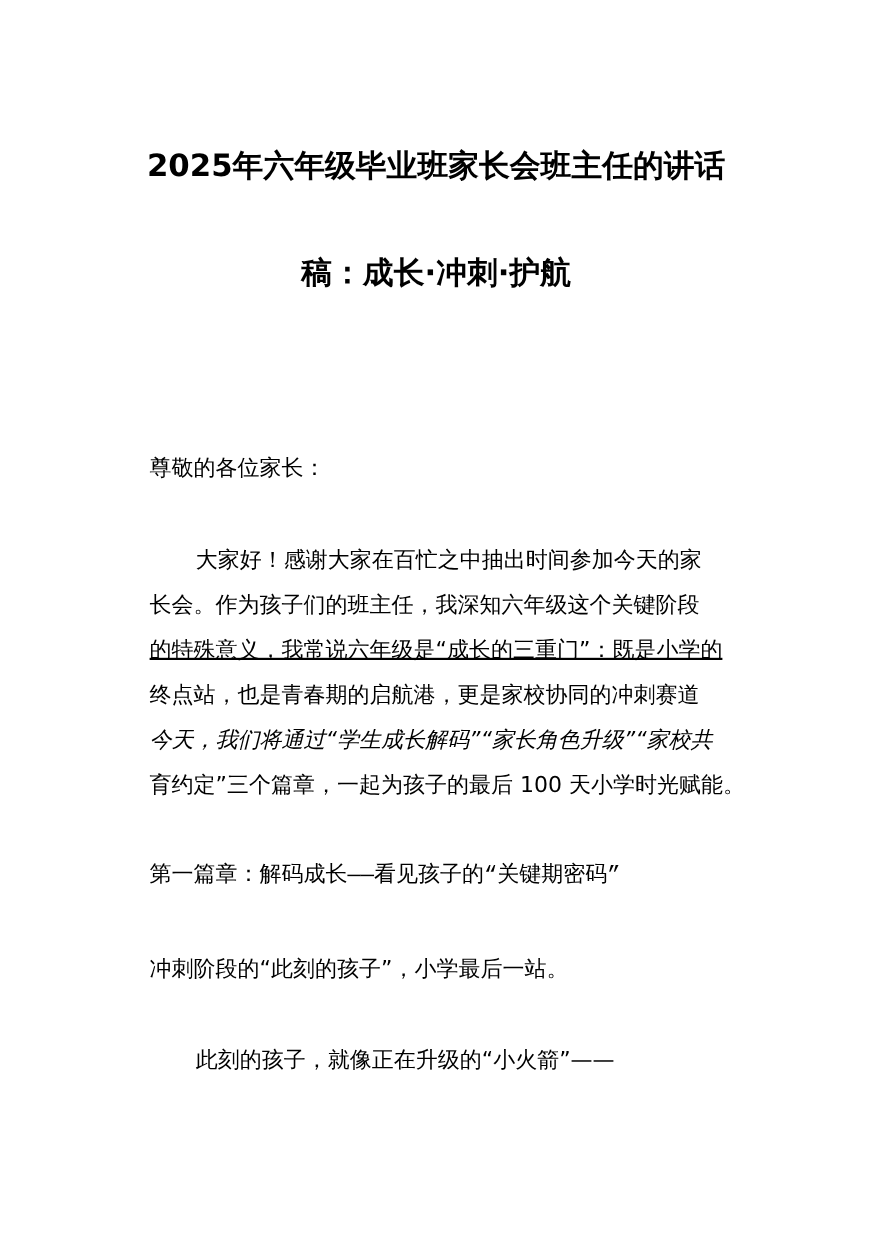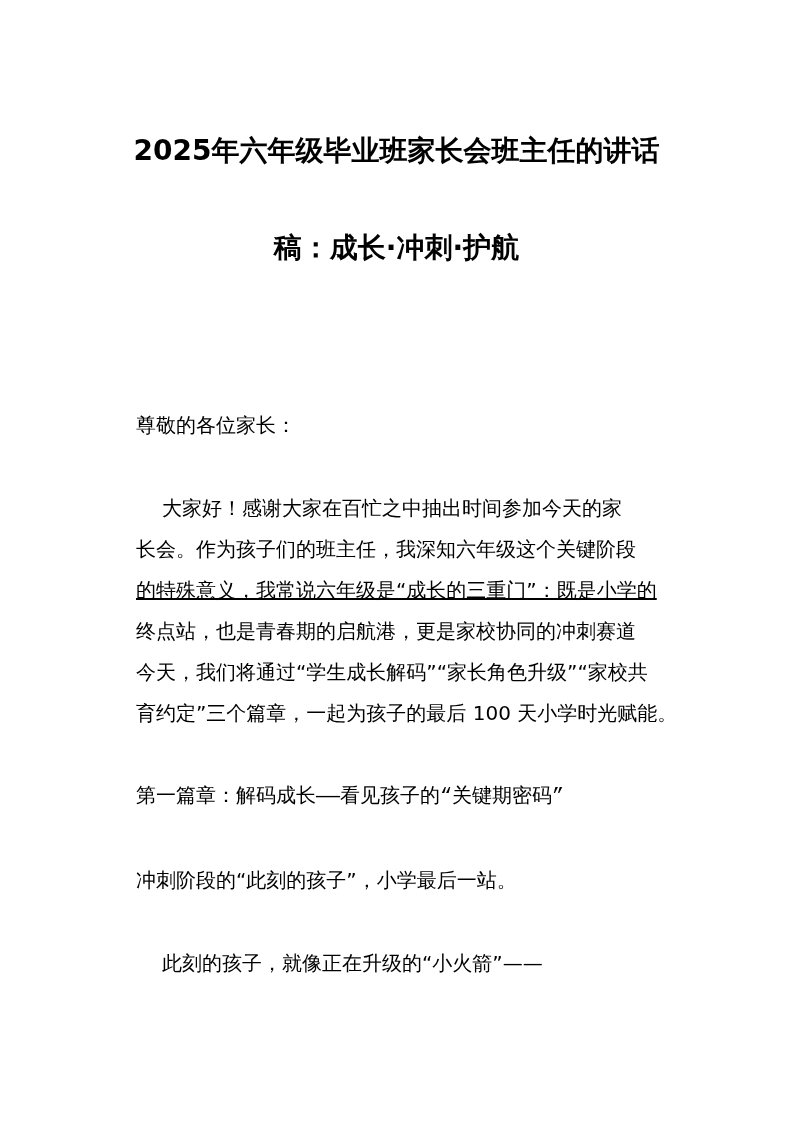--- a/index.html
+++ b/index.html
@@ -37,38 +37,38 @@
     .title-line-1 { top: 131px; }
     .title-line-2 { top: 228px; }
     .text-line {
       position: absolute;
       left: 120px;
       font-size: 20px;
       line-height: 28px;
       white-space: nowrap;
       margin: 16px;
     }
-    .indent { left: 146px; }
+    .indent { left: 162px; }
   </style>
 </head>
 <body>
 
 <div class="page">
 
   <h1 class="title title-line-1">2025年六年级毕业班家长会班主任的讲话</h1>
   <h1 class="title title-line-2">稿：成长·冲刺·护航</h1>
 
   <p class="text-line" style="top:395px;">尊敬的各位家长：</p>
 
   <div>
     <p class="text-line indent" style="top:478px;">大家好！感谢大家在百忙之中抽出时间参加今天的家</p>
     <p class="text-line" style="top:519px;">长会。作为孩子们的班主任，我深知六年级这个关键阶段</p>
     <p class="text-line" style="top:560px;text-decoration:underline;">的特殊意义，我常说六年级是“成长的三重门”：既是小学的</p>
     <p class="text-line" style="top:601px;text-align:right;">终点站，也是青春期的启航港，更是家校协同的冲刺赛道</p>
-    <p class="text-line" style="top:642px;">今天，我们将通过“学生成长解码”“家长角色升级”“家校共</p>
+    <p class="text-line" style="top:642px;font-style:italic;">今天，我们将通过“学生成长解码”“家长角色升级”“家校共</p>
     <p class="text-line" style="top:683px;">育约定”三个篇章，一起为孩子的最后 100 天小学时光赋能。</p>
   </div>
 
   <p class="text-line" style="top:767px;font-family:Liberation Mono, monospace;">第一篇章：解码成长——看见孩子的“关键期密码”</p>
 
   <p class="text-line" style="top:850px;">冲刺阶段的“此刻的孩子”，小学最后一站。</p>
 
   <p class="text-line indent" style="top:933px;">此刻的孩子，就像正在升级的“小火箭”——</p>
 
 </div>

